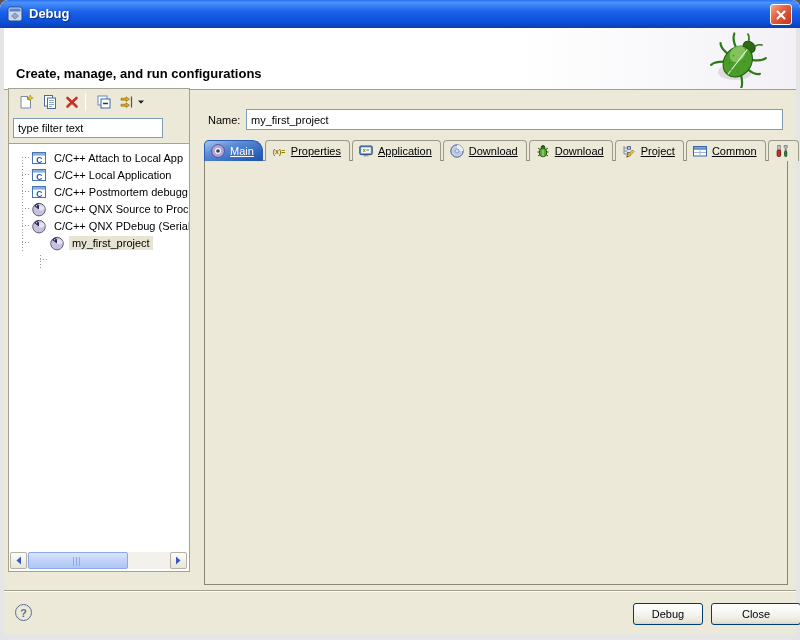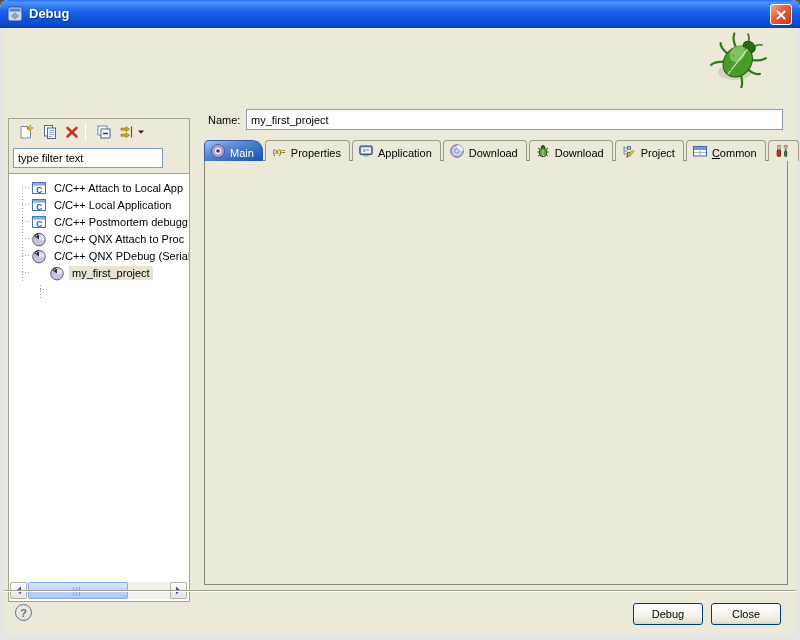--- a/index.html
+++ b/index.html
@@ -18,21 +18,21 @@
   #close-btn{left:770px;top:4px;width:22px;height:21px;border:1px solid #fff;border-radius:3px;
     background:linear-gradient(135deg,#f6a893 0%,#e25c3d 45%,#c23812 100%);cursor:default;
     display:flex;align-items:center;justify-content:center;}
   
   #client{left:4px;top:28px;width:792px;height:606px;background:#ece9d8;}
   #header{left:4px;top:28px;width:792px;height:62px;border-bottom:1px solid #a29e8c;
     background:linear-gradient(90deg,#ffffff 65%,#f3f1f6 100%);}
   #header-title{left:12px;top:38px;font-size:13px;font-weight:bold;}
   #bug-art{left:708px;top:30px;width:62px;height:58px;}
   
-  #left-panel{left:8px;top:118px;width:182px;height:484px;border:1px solid #a5a193;background:#ece9d8;}
+  #left-panel{left:8px;top:88px;width:182px;height:484px;border:1px solid #a5a193;background:#ece9d8;}
   .tbtn{position:absolute;top:2px;width:22px;height:22px;display:flex;align-items:center;justify-content:center;border:1px solid transparent;border-radius:2px;}
   #tb-sep{position:absolute;left:76px;top:4px;width:1px;height:18px;background:#aca899;border-right:1px solid #fff;}
   #filter-input{position:absolute;left:4px;top:29px;width:150px;height:20px;border:1px solid #7f9db9;
     padding:2px 4px;font:11px "Liberation Sans",sans-serif;background:#fff;}
   #tree-box{position:absolute;left:0px;top:54px;width:180px;height:428px;background:#fff;border-top:1px solid #a5a193;overflow:hidden;}
   #tree-rows{position:absolute;left:0;top:5px;width:100%;}
   .trow{position:relative;height:17px;display:flex;align-items:center;white-space:nowrap;overflow:hidden;}
   .trow .ticon{flex:0 0 16px;height:16px;margin-right:4px;}
   .trow.lvl0 .ticon{margin-left:22px;}
   .trow.lvl1 .ticon{margin-left:40px;}
@@ -50,22 +50,22 @@
     background:linear-gradient(180deg,#dbe6fd 0%,#c0d2f8 50%,#aec6f5 100%);}
   #sb-thumb:after{content:"";position:absolute;left:50%;top:4px;width:9px;height:9px;margin-left:-5px;
     background-image:repeating-linear-gradient(90deg,#8ea9e4 0 1px,transparent 1px 3px);}
   
   #name-label{left:208px;top:114px;}
   #name-input{left:246px;top:109px;width:537px;height:21px;}
   input.xfield{position:absolute;border:1px solid #7f9db9;background:#fff;padding:2px 4px;
     font:11px "Liberation Sans",sans-serif;}
   
   #tabs{left:204px;top:139px;height:22px;display:flex;gap:2px;align-items:flex-end;z-index:3;}
-  .tab{display:inline-flex;align-items:flex-end;gap:4px;height:21px;padding:2px 8px 2px 5px;
-    border:1px solid #9c9a8a;border-bottom:none;border-radius:4px 4px 0 0;background:#ece9d8;}
+  .tab{display:inline-flex;align-items:center;gap:4px;height:21px;padding:2px 8px 2px 5px;
+    border:1px solid #9c9a8a;border-bottom:none;border-radius:4px 4px 0 0;background:#ece9d8;text-decoration:underline;}
   .tab svg{width:16px;height:16px;}
   .tab.selected{color:#fff;border-color:#2a5ab4;border-radius:5px 11px 0 0;
     background:linear-gradient(160deg,#a8c6ee 0%,#5c8cd4 35%,#2a62bc 80%,#1f52a8 100%);}
   #tab-content{left:204px;top:160px;width:584px;height:425px;border:1px solid #8a8875;background:#ece9d8;z-index:1;}
   
   #project-label{left:216px;top:188px;}
   #project-input{left:216px;top:204px;width:478px;height:20px;}
   #project-browse{left:704px;top:203px;width:72px;height:22px;}
   #app-label{left:216px;top:234px;}
   #app-input{left:216px;top:250px;width:380px;height:20px;}
@@ -85,21 +85,21 @@
   #target-list{position:absolute;left:10px;top:60px;width:420px;height:168px;background:#fff;border:1px solid #9d9b8d;overflow:hidden;}
   .litem{display:flex;align-items:center;gap:3px;margin:5px 0 0 8px;height:17px;}
   .litem svg{width:16px;height:16px;}
   #apply-btn{left:625px;top:552px;width:72px;height:21px;}
   #revert-btn{left:707px;top:552px;width:72px;height:21px;}
   
   #footer-sep{left:4px;top:590px;width:792px;height:2px;border-top:1px solid #a29e8c;border-bottom:1px solid #fff;}
   #help-btn{left:15px;top:604px;width:17px;height:17px;border:1px solid #5a6e92;border-radius:50%;
     color:#5a6e92;font-weight:bold;display:flex;align-items:center;justify-content:center;background:transparent;}
   #debug-btn{left:633px;top:603px;width:70px;height:22px;}
-  #closefoot-btn{left:711px;top:603px;width:70px;height:22px;text-align:center;}
+  #closefoot-btn{left:711px;top:603px;width:90px;height:22px;text-align:center;}
   u{text-underline-offset:1px;}
 </style>
 </head>
 <body>
 
 <div id="win">
   <div id="titlebar" class="abs">
     <span id="title-icon" class="abs"><svg width="16" height="16" viewBox="0 0 16 16">
           <rect x="1" y="1" width="14" height="14" rx="2" fill="#c8d8f0" stroke="#2a4a8a"></rect>
           <rect x="2.5" y="2.5" width="11" height="3" fill="#5a86c8"></rect>
@@ -111,20 +111,23 @@
           <g stroke="#fff" stroke-width="2" stroke-linecap="round">
             <line x1="2.5" y1="2.5" x2="9.5" y2="9.5"></line>
             <line x1="9.5" y1="2.5" x2="2.5" y2="9.5"></line>
           </g>
         </svg>
     </span>
   </div>
 
   <div id="client" class="abs"></div>
 
+  <div id="header" class="abs">
+    <span id="header-title" class="abs">Create, manage, and run configurations</span>
+  </div>
   <span id="bug-art" class="abs"><svg width="62" height="58" viewBox="0 0 60 58">
         <ellipse cx="26" cy="42" rx="17" ry="8" fill="#000" opacity="0.10"></ellipse>
         <g transform="rotate(38 30 30)">
           <g stroke="#2e7a18" stroke-width="2.2" stroke-linecap="round" fill="none">
             <path d="M20 22 Q12 18 10 12"></path>
             <path d="M17.5 32 Q8 32 5 28"></path>
             <path d="M20 40 Q12 46 11 51"></path>
             <path d="M40 22 Q48 18 50 12"></path>
             <path d="M42.5 32 Q52 32 55 28"></path>
             <path d="M40 40 Q48 46 49 51"></path>
@@ -222,21 +225,21 @@
             <span class="tlabel">C/C++ Postmortem debugg</span>
           </div>
           <div class="trow lvl0">
             <span class="ticon"><svg width="16" height="16" viewBox="0 0 16 16">
                 <circle cx="8" cy="8.6" r="6.3" fill="#c6c2de" stroke="#50506e" stroke-width="0.9"></circle>
                 <ellipse cx="10.4" cy="7" rx="3.2" ry="2.5" fill="#ffffff" opacity="0.55"></ellipse>
                 <path d="M8 2.3 A6.3 6.3 0 0 0 3.1 4.9 L8 8.6 Z" fill="#2a2a52"></path>
                 <circle cx="5.6" cy="4.7" r="0.7" fill="#d8d8ee"></circle>
                 <circle cx="7.3" cy="3.6" r="0.7" fill="#d8d8ee"></circle>
               </svg></span>
-            <span class="tlabel">C/C++ QNX Attach to Proc</span>
+            <span class="tlabel">C/C++ QNX Source to Proc</span>
           </div>
           <div class="trow lvl0">
             <span class="ticon"><svg width="16" height="16" viewBox="0 0 16 16">
                 <circle cx="8" cy="8.6" r="6.3" fill="#c6c2de" stroke="#50506e" stroke-width="0.9"></circle>
                 <ellipse cx="10.4" cy="7" rx="3.2" ry="2.5" fill="#ffffff" opacity="0.55"></ellipse>
                 <path d="M8 2.3 A6.3 6.3 0 0 0 3.1 4.9 L8 8.6 Z" fill="#2a2a52"></path>
                 <circle cx="5.6" cy="4.7" r="0.7" fill="#d8d8ee"></circle>
                 <circle cx="7.3" cy="3.6" r="0.7" fill="#d8d8ee"></circle>
               </svg></span>
             <span class="tlabel">C/C++ QNX PDebug (Serial</span>

